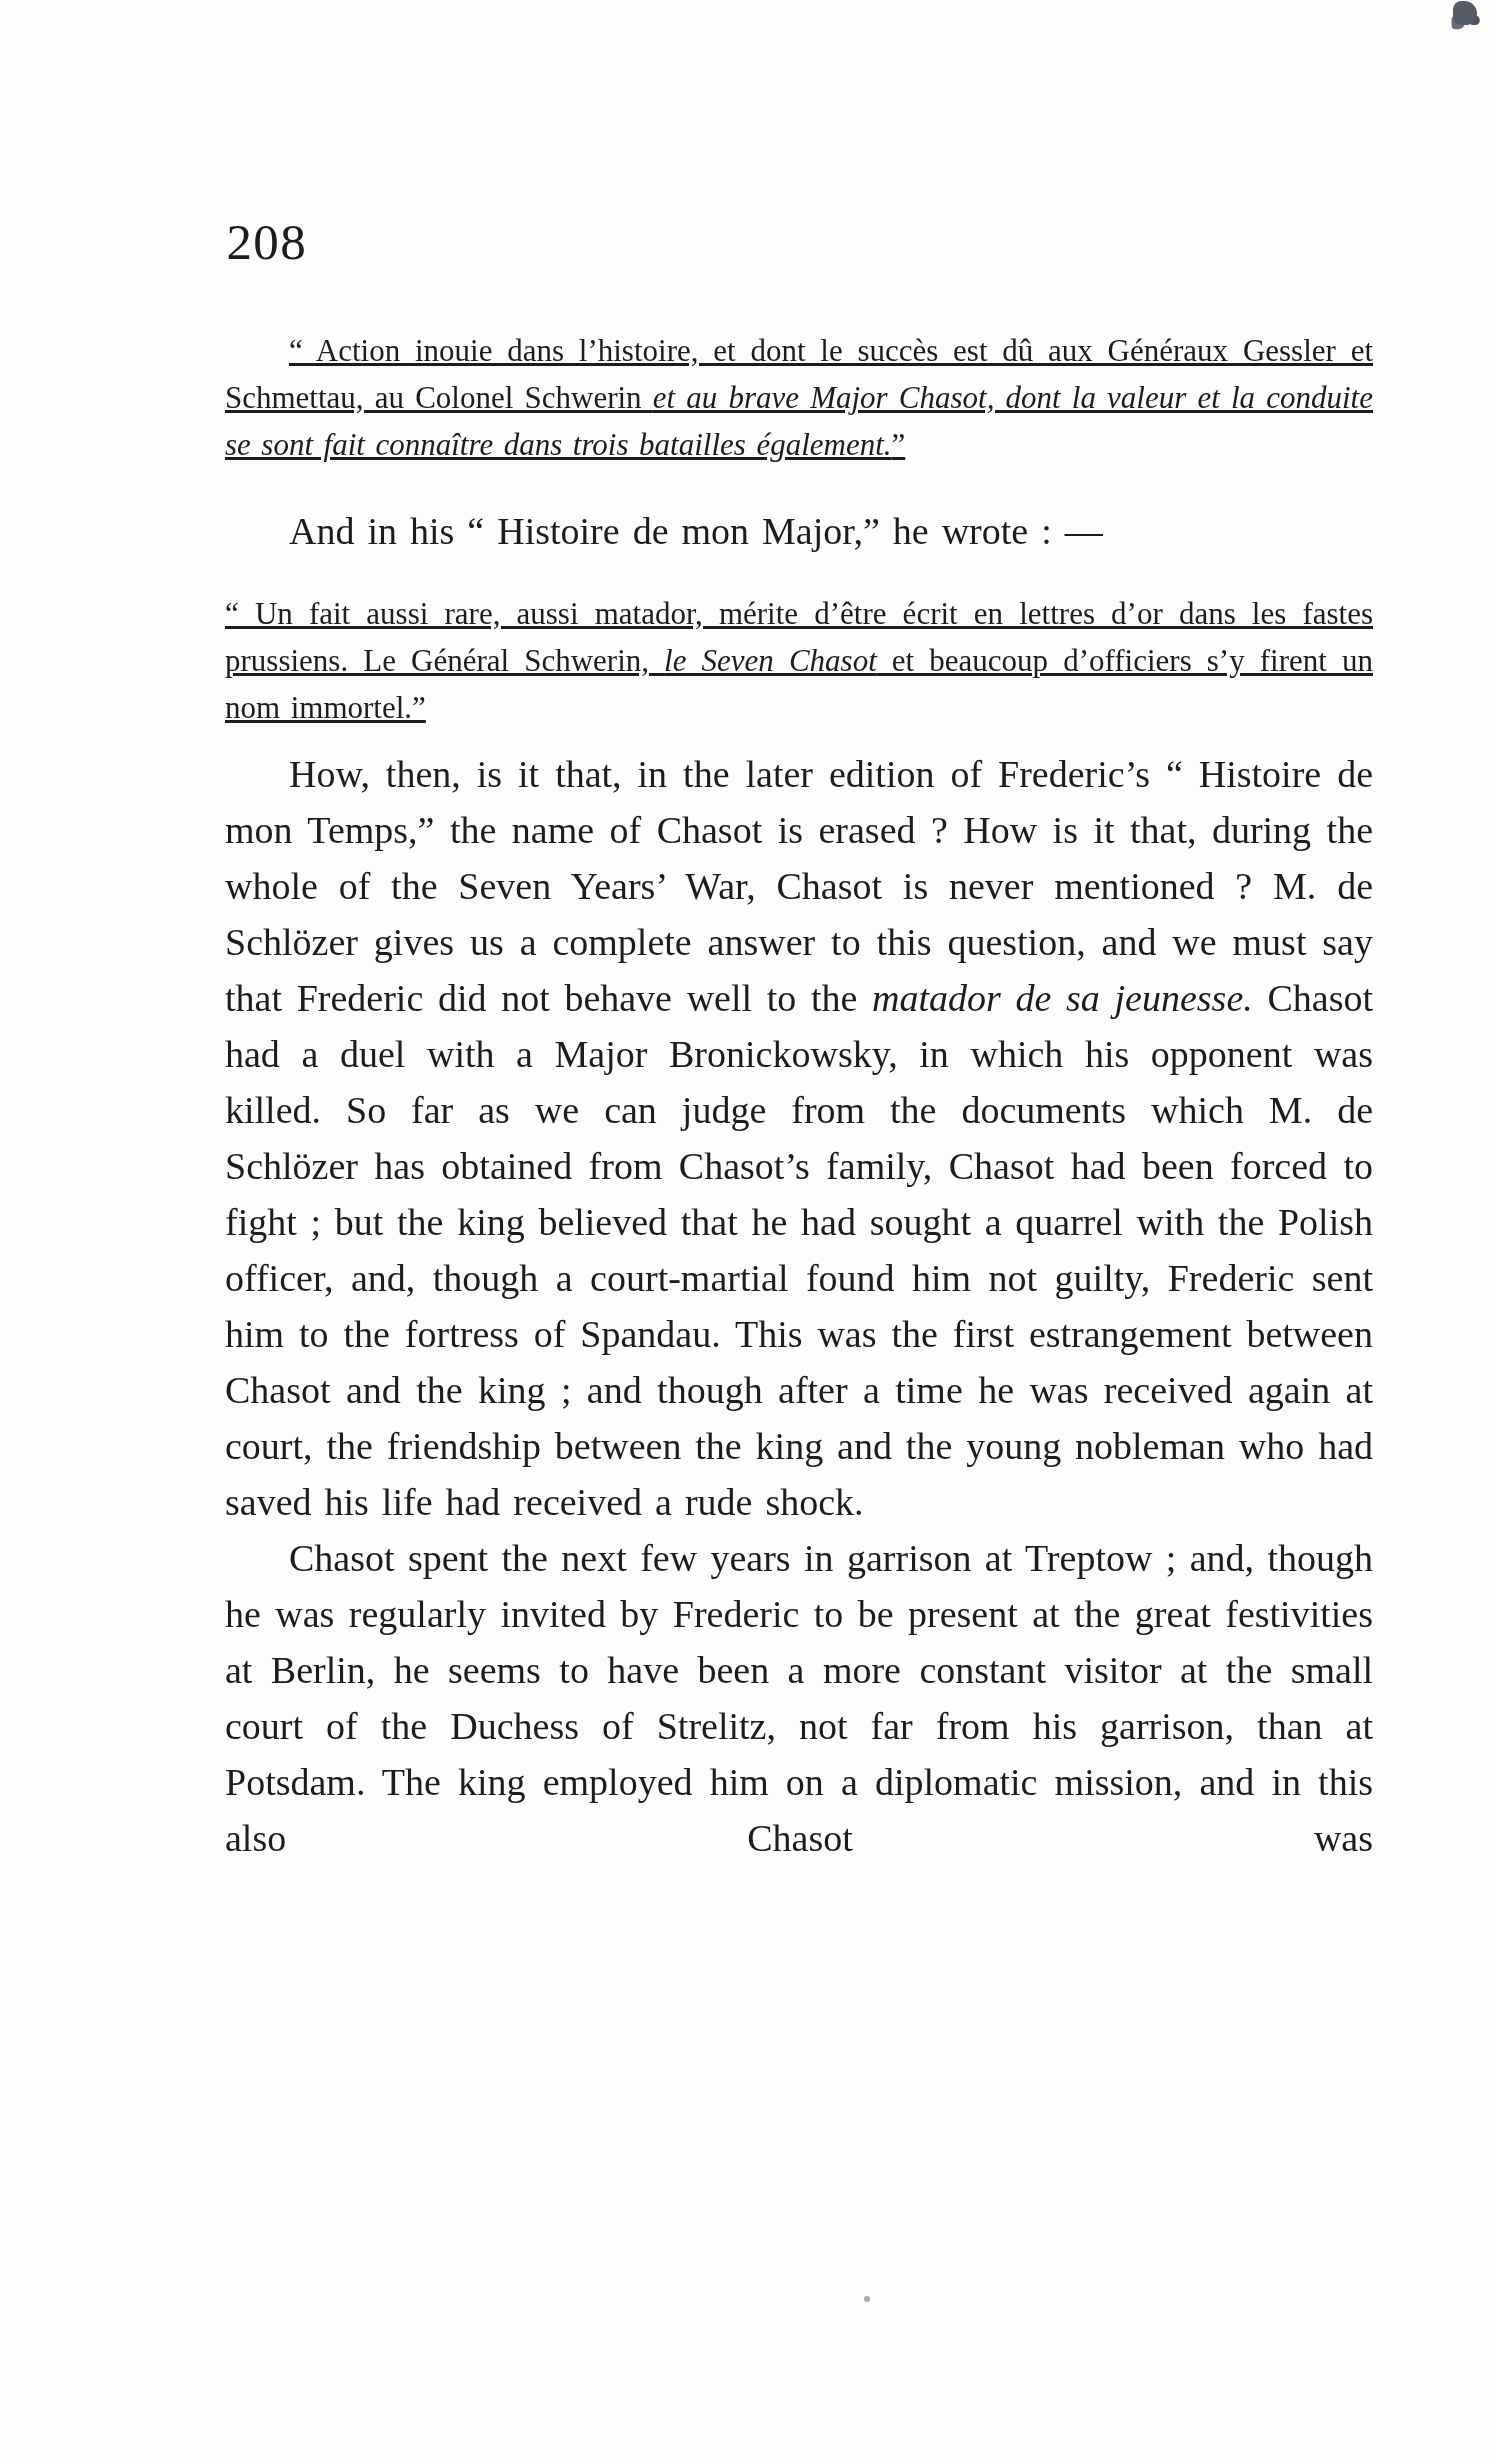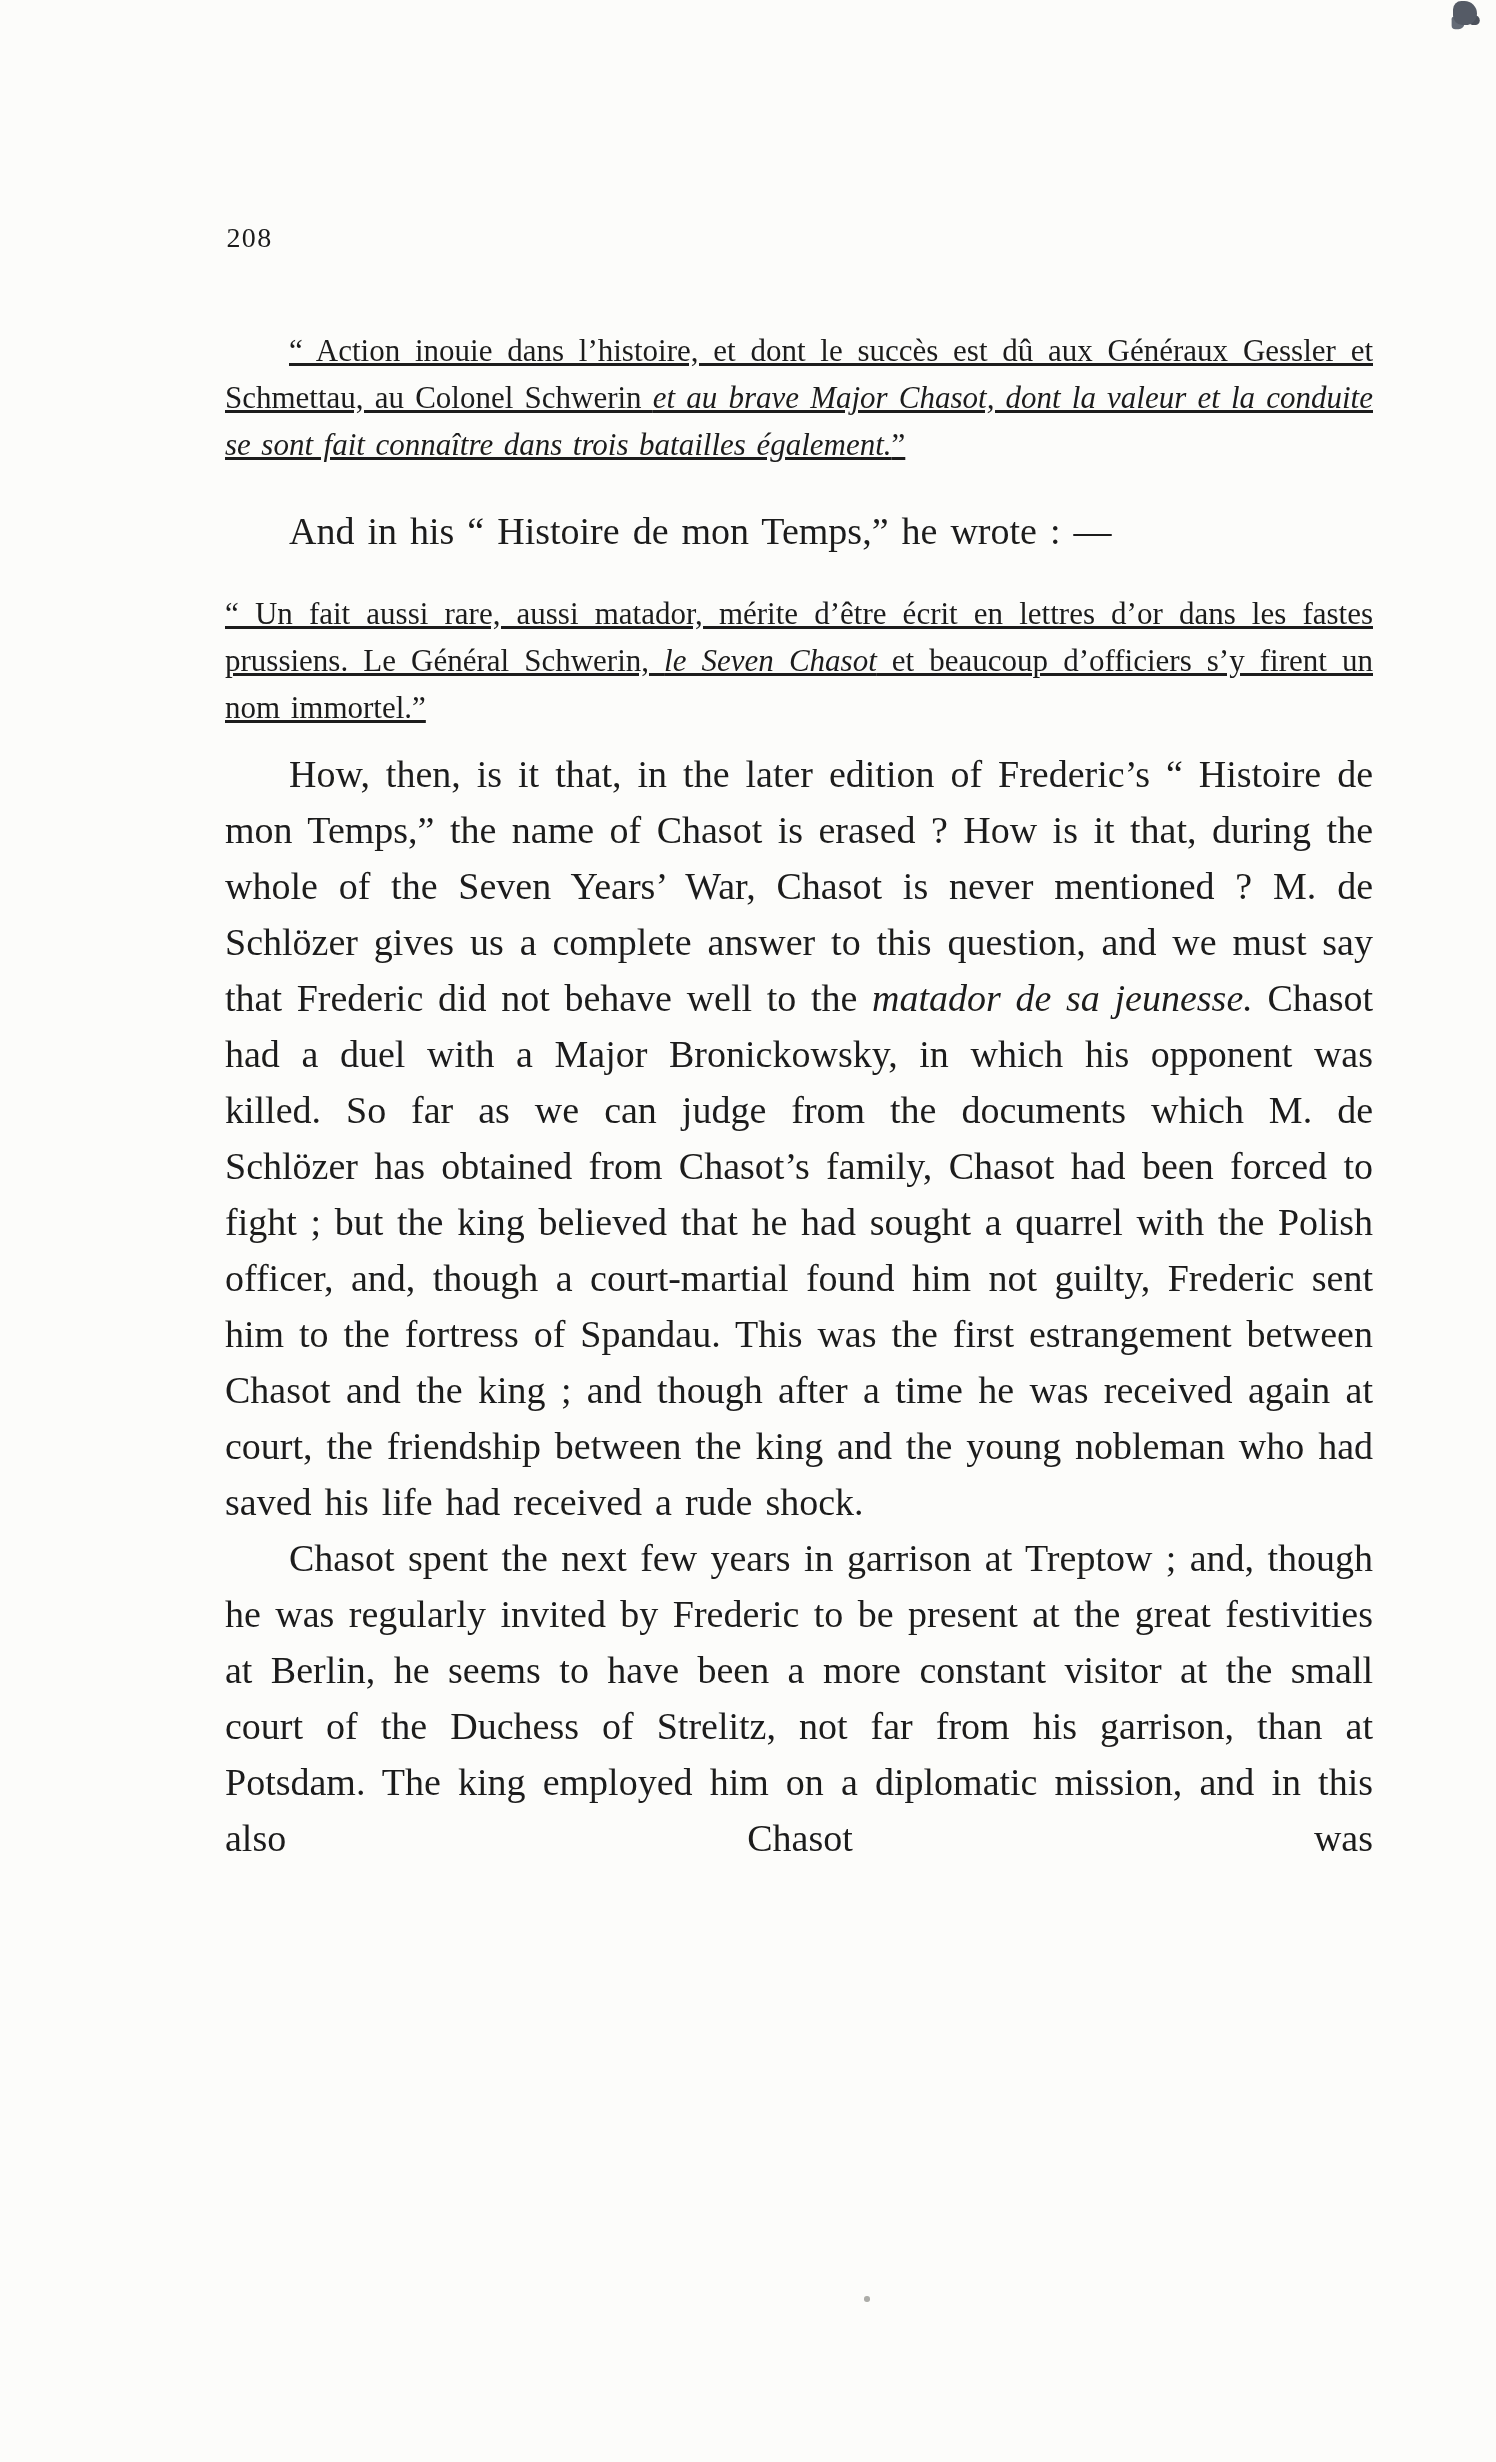--- a/index.html
+++ b/index.html
@@ -43,22 +43,22 @@
     width: 1148px;
   }
   .page-header {
     position: relative;
     height: 54px;
     margin-bottom: 67px;
   }
   .page-number {
     position: absolute;
     left: 1.4px;
-    top: 16px;
-    font-size: 28px;
+    top: 7px;
+    font-size: 51px;
     letter-spacing: 1.4px;
   }
   .running-title {
     text-align: center;
     font-size: 34px;
     letter-spacing: 3.5px;
     padding-top: 5.6px;
   }
   p { text-align: justify; }
   .body-text {
@@ -89,21 +89,21 @@
   <div class="speck"></div>
 
   <div class="text-block">
 
     <div class="page-header">
       <span class="page-number">208</span>
     </div>
 
     <p class="small-quote indent mb-lg"><span>“ Action inouie dans l’histoire, et dont le succès est dû aux Généraux Gessler et Schmettau, au Colonel Schwerin </span><i>et au brave Major Chasot, dont la valeur et la conduite se sont fait connaître dans trois batailles également.</i><span>”</span></p>
 
-    <p class="body-text indent mb-md"><span>And in his “ Histoire de mon Temps,” he wrote : —</span></p>
+    <p class="body-text indent mb-md"><span>And in his “ Histoire de mon Major,” he wrote : —</span></p>
 
     <p class="small-quote no-indent mb-sm"><span>“ Un fait aussi rare, aussi matador, mérite d’être écrit en lettres d’or dans les fastes prussiens. Le Général Schwerin, </span><i>le Seven Chasot</i><span> et beaucoup d’officiers s’y firent un nom immortel.”</span></p>
 
     <p class="body-text indent"><span>How, then, is it that, in the later edition of Frederic’s “ Histoire de mon Temps,” the name of Chasot is erased ?  How is it that, during the whole of the Seven Years’ War, Chasot is never mentioned ?  M. de Schlözer gives us a complete answer to this question, and we must say that Frederic did not behave well to the </span><i>matador de sa jeunesse.</i><span>  Chasot had a duel with a Major Bronickowsky, in which his opponent was killed.  So far as we can judge from the documents which M. de Schlözer has obtained from Chasot’s family, Chasot had been forced to fight ; but the king believed that he  had  sought a quarrel with the Polish officer, and, though a court-martial found him not guilty, Frederic sent him to the fortress of Spandau. This was the first estrangement between Chasot and the king ; and though after a time he was received again at court, the friendship between the king and the young nobleman who had saved his life had received a rude shock.</span></p>
 
     <p class="body-text indent continues"><span>Chasot spent the next few years in garrison at Treptow ; and, though he was regularly invited by Frederic to be present at the great festivities at Berlin, he seems to have been a more constant visitor at the small court of the Duchess of Strelitz, not far from his garrison, than at Potsdam.  The king employed him on a diplomatic mission, and in this also Chasot was</span></p>
 
   </div>
 </div>
 

